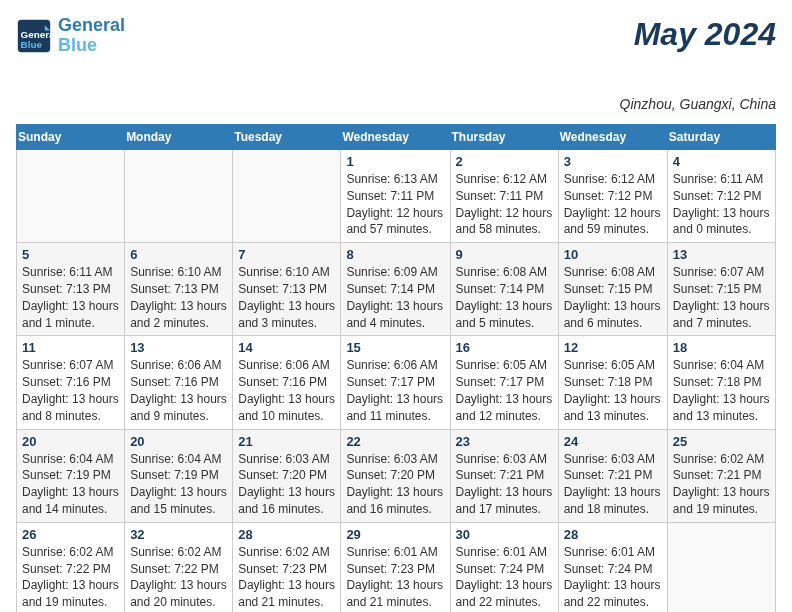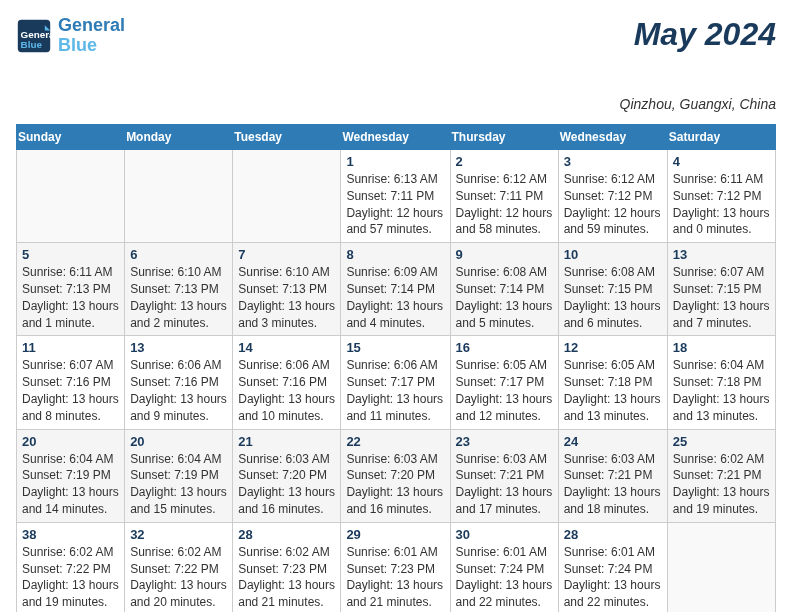--- a/index.html
+++ b/index.html
@@ -280,21 +280,21 @@
         </td>
         <td>
           <div class="day-number">25</div>
           <div class="day-info" style="white-space: pre-line;">Sunrise: 6:02 AM
 Sunset: 7:21 PM
 Daylight: 13 hours and 19 minutes.</div>
         </td>
       </tr>
       <tr>
         <td>
-          <div class="day-number">38</div>
+          <div class="day-number">26</div>
           <div class="day-info" style="white-space: pre-line;">Sunrise: 6:02 AM
 Sunset: 7:22 PM
 Daylight: 13 hours and 19 minutes.</div>
         </td>
         <td>
           <div class="day-number">32</div>
           <div class="day-info" style="white-space: pre-line;">Sunrise: 6:02 AM
 Sunset: 7:22 PM
 Daylight: 13 hours and 20 minutes.</div>
         </td>

